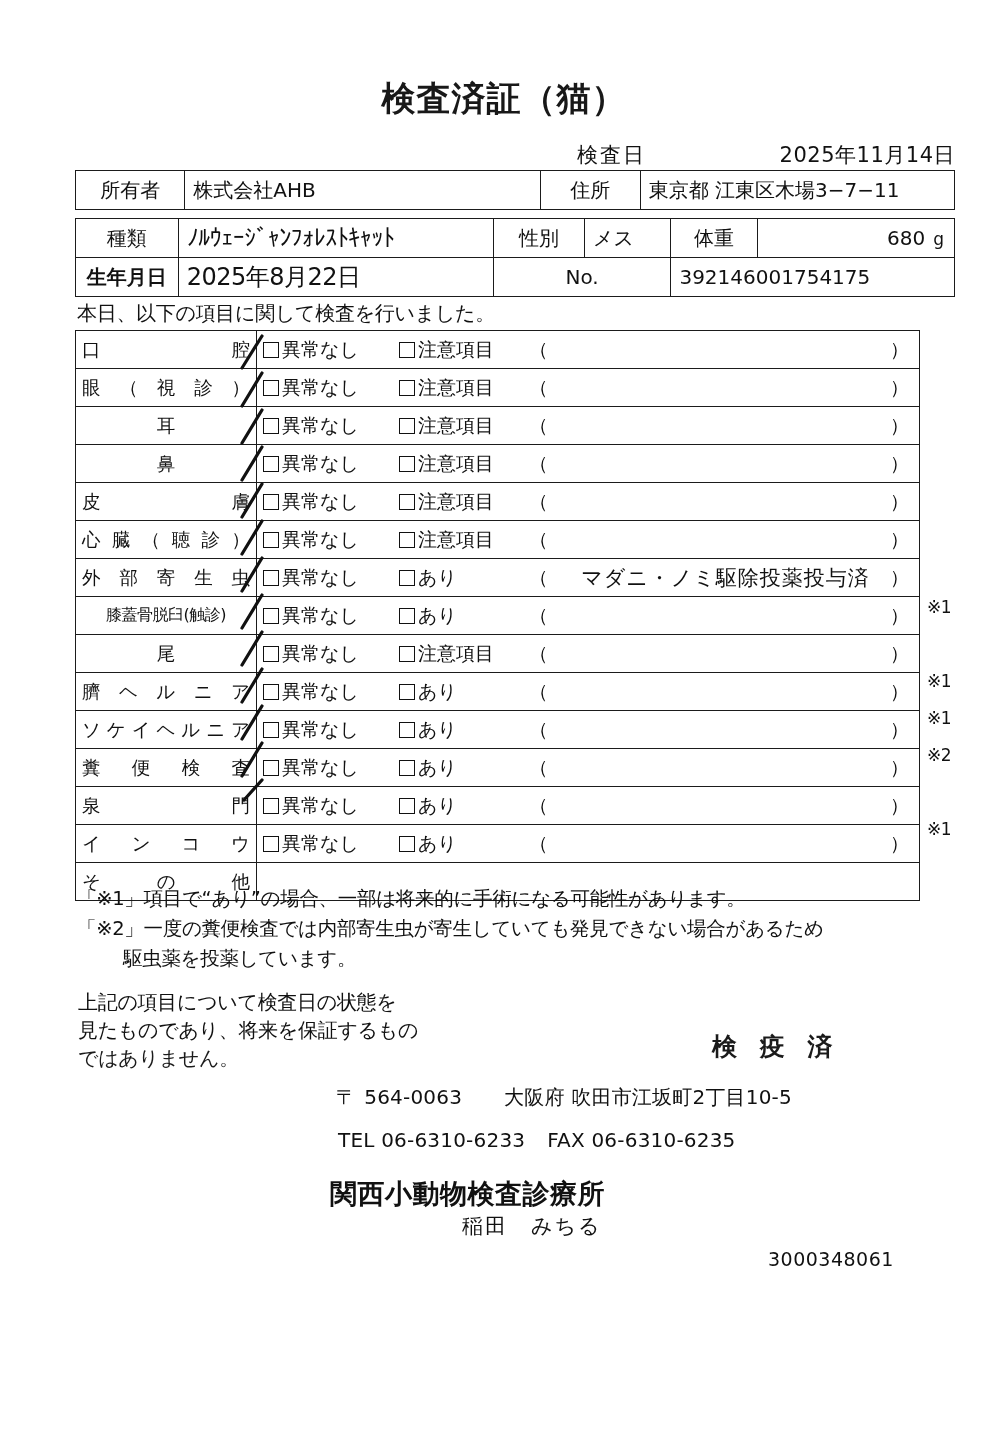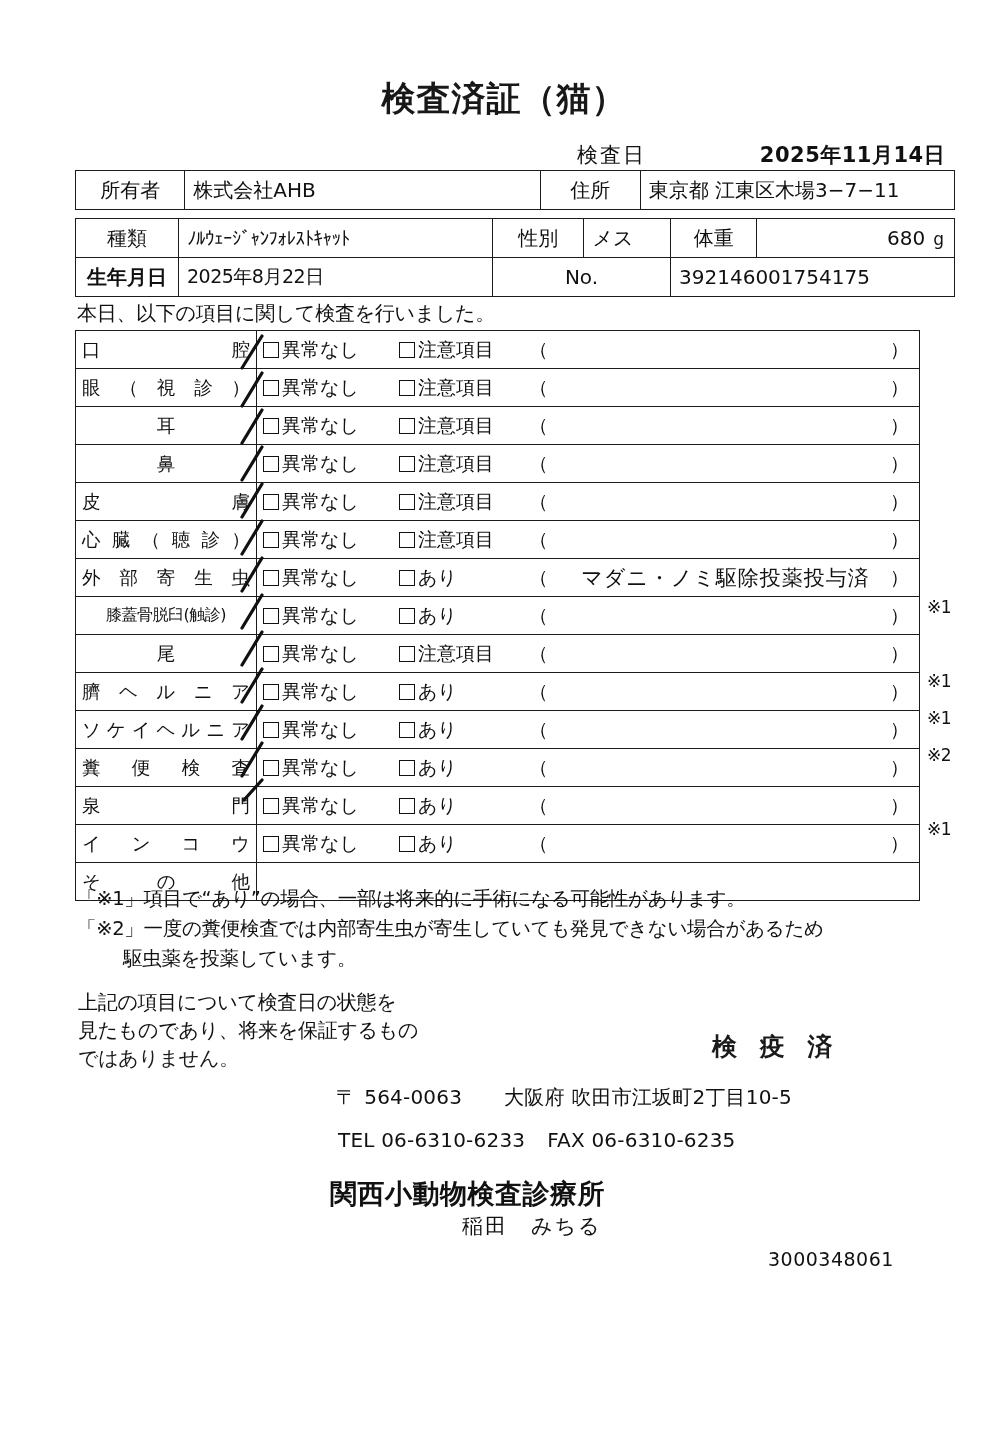--- a/index.html
+++ b/index.html
@@ -17,41 +17,41 @@
     text-align:center;font-size:34px;letter-spacing:1px;font-weight:600;
     color:#181818;
   }
 
   
   .exam-date-row{
     position:absolute;left:75px;top:141px;width:880px;height:28px;
     display:flex;justify-content:flex-end;align-items:center;font-size:21px;
   }
   .exam-date-row .lbl{margin-right:104px;letter-spacing:2px;}
-  .exam-date-row .val{min-width:205px;text-align:center;letter-spacing:0.5px;font-weight:bold;}
+  .exam-date-row .val{min-width:205px;text-align:right;letter-spacing:0.5px;}
 
   
   .tbl{position:absolute;border-collapse:collapse;}
   .tbl td{
     border:1.6px solid #1b1b1b;
     padding:0 8px;font-size:20px;height:38px;vertical-align:middle;
     background:#fff;
   }
 
   
   #owner-table{left:75px;top:170px;width:880px;}
   #owner-table td.c1{width:100px;text-align:center;}
   #owner-table td.c2{width:370px;}
   #owner-table td.c3{width:90px;text-align:center;}
   #owner-table td.c4{width:320px;}
 
   
   #breed-table{left:75px;top:218px;width:880px;}
   #breed-table td.b1{width:100px;text-align:center;}
-  #breed-table td.b2{width:350px;font-size:19px;letter-spacing:-0.5px;}
+  #breed-table td.b2{width:350px;font-size:24px;letter-spacing:-0.5px;}
   #breed-table td.b3{width:86px;text-align:center;}
   #breed-table td.b4{width:80px;}
   #breed-table td.b5{width:74px;text-align:center;}
   #breed-table td.b6{width:190px;text-align:right;padding-right:10px;}
   #breed-table td.b6 .unit{font-size:17px;margin-left:8px;}
   #breed-table td.d1{width:100px;text-align:center;font-weight:bold;}
   #breed-table td.d3{text-align:center;}
 
   
   .intro{

